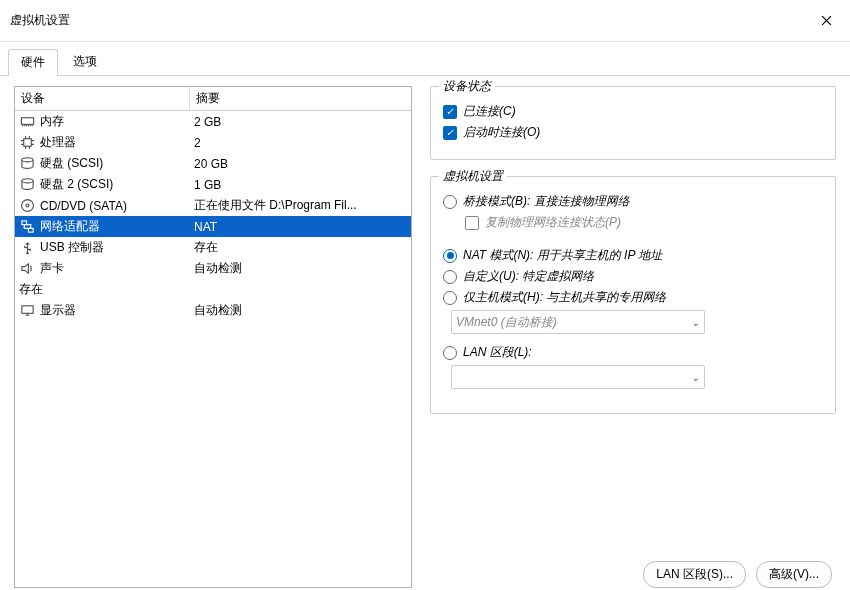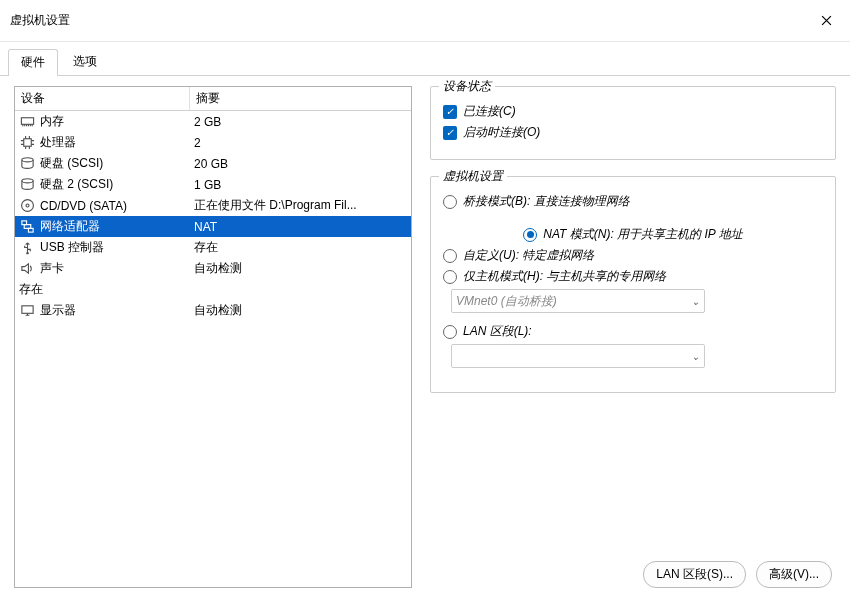--- a/index.html
+++ b/index.html
@@ -324,22 +324,26 @@
       </div>
     </div>
 
     <div class="group">
       <div class="group-title">虚拟机设置</div>
 
       <div class="radio-row">
         <div class="radio"></div>
         <span>桥接模式(B): 直接连接物理网络</span>
       </div>
-
-      <div class="radio-row" style="margin-top:16px;justify-content:center;">
+      <div class="check-row indent disabled">
+        <div class="checkbox unchecked"></div>
+        <span>复制物理网络连接状态(P)</span>
+      </div>
+
+      <div class="radio-row" style="margin-top:16px;">
         <div class="radio checked"></div>
         <span>NAT 模式(N): 用于共享主机的 IP 地址</span>
       </div>
 
       <div class="radio-row">
         <div class="radio"></div>
         <span>自定义(U): 特定虚拟网络</span>
       </div>
 
       <div class="radio-row">

